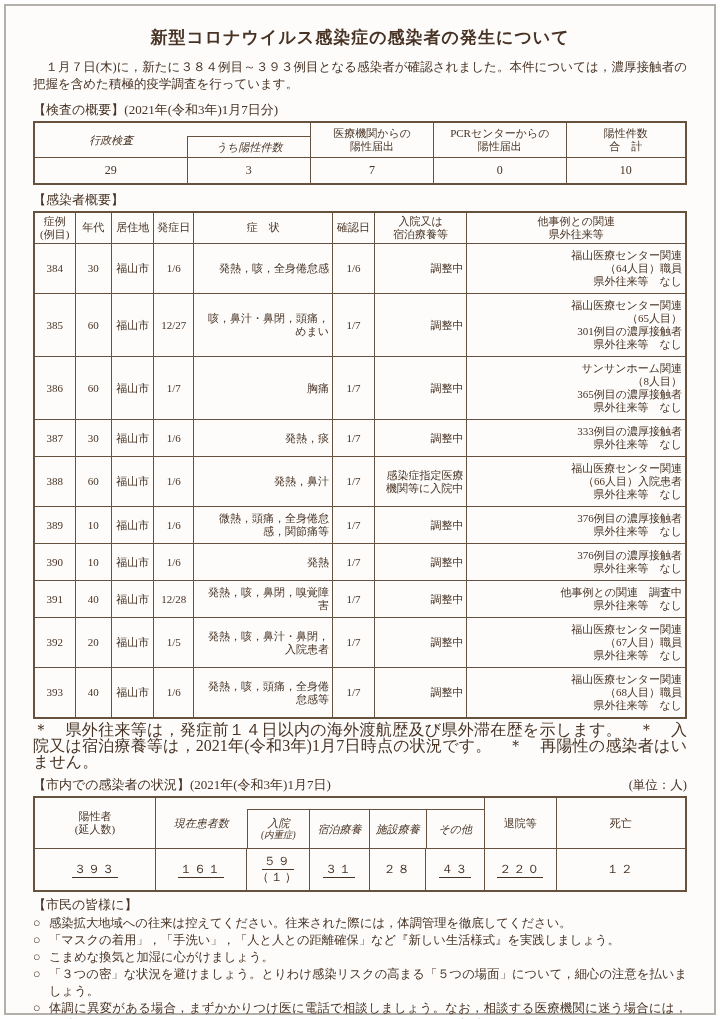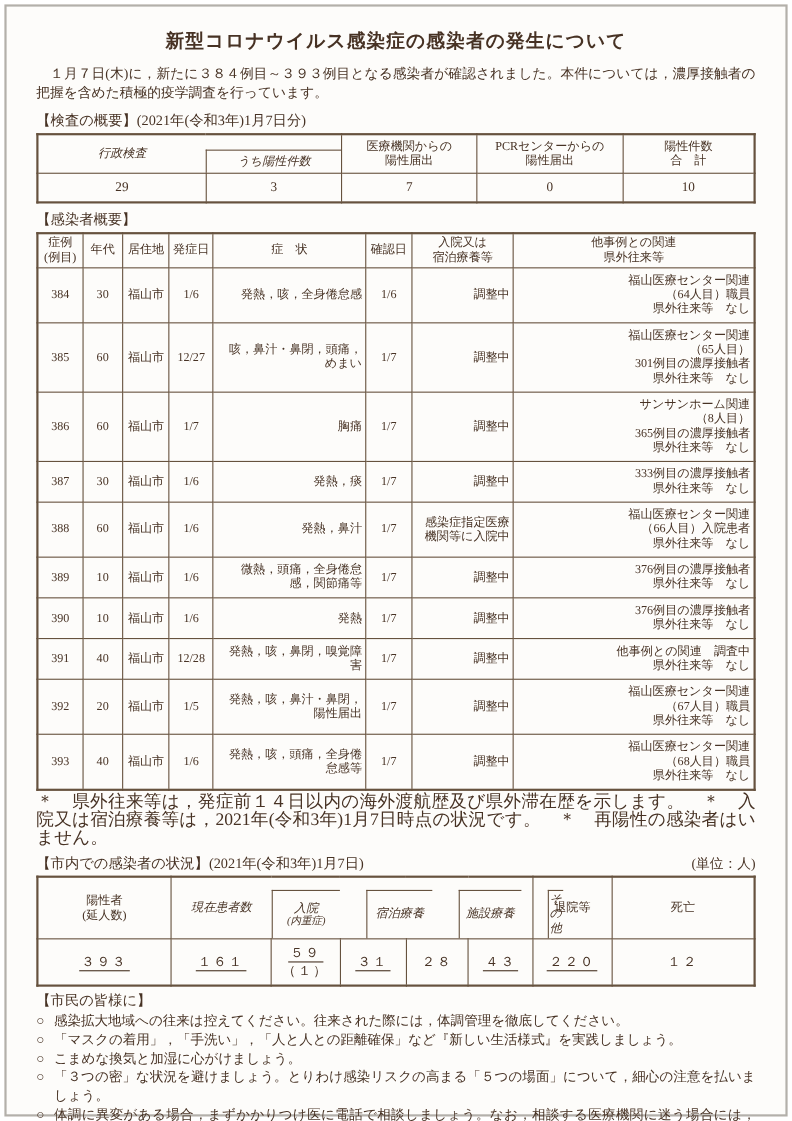--- a/index.html
+++ b/index.html
@@ -34,21 +34,21 @@
   
   .t3 td{font-size:11px;}
   .t3 .vcell{height:42px; font-size:12px; padding:3px 2px;}
   .num{letter-spacing:2px;}
   .underlined{border-bottom:1px solid var(--text); padding:0 2px 1px;}
   .blocknum{display:block; margin:1px auto; width:max-content;}
   .l2wrap{display:flex; align-items:stretch; min-height:50px; height:100%;}
   .l2left{flex:0 0 27.7%; display:flex; align-items:center; justify-content:center;}
   .l2right{flex:1; display:flex; flex-direction:column;}
   .l2strip{height:11px;}
-  .l2boxes{flex:1; display:flex;gap:24px;}
+  .l2boxes{flex:1; display:flex;}
   .l2boxes .box{border-top:1px solid var(--border); border-left:1px solid var(--border);
         display:flex; flex-direction:column; align-items:center; justify-content:center; padding:2px 1px;}
   .box .sub{font-size:9.5px; line-height:11px;}
   .b1{flex:0 0 26.3%;} .b2{flex:0 0 25.2%;} .b3{flex:0 0 23.9%;} .b4{flex:1;}
   .footnote{font-size:16px; line-height:16px; margin:3px 0 6px; text-align:justify;}
   .note{font-size:12px; margin:2px 0 4px;}
   .citizens{margin-top:4px;}
   .citizens .head{font-size:13px; margin-bottom:1px;}
   .citizens ul{list-style:none;}
   .citizens li{font-size:12.3px; line-height:17px; position:relative; padding-left:16px; text-align:justify;}
@@ -224,21 +224,21 @@
         <td>1/7</td>
         <td class="left">調整中</td>
         <td class="left pre">他事例との関連　調査中
 県外往来等　なし</td>
       </tr>
       <tr>
         <td>392</td>
         <td>20</td>
         <td>福山市</td>
         <td>1/5</td>
-        <td class="left">発熱，咳，鼻汁・鼻閉，陽性届出</td>
+        <td class="left">発熱，咳，鼻汁・鼻閉，入院患者</td>
         <td>1/7</td>
         <td class="left">調整中</td>
         <td class="left pre">福山医療センター関連
 （67人目）職員
 県外往来等　なし</td>
       </tr>
       <tr>
         <td>393</td>
         <td>40</td>
         <td>福山市</td>

